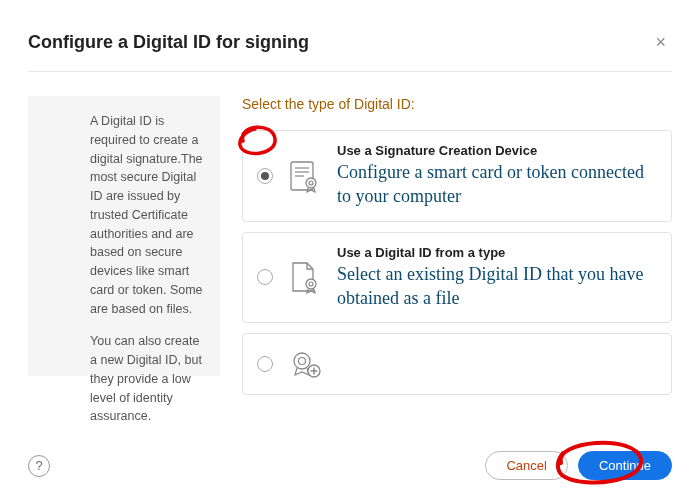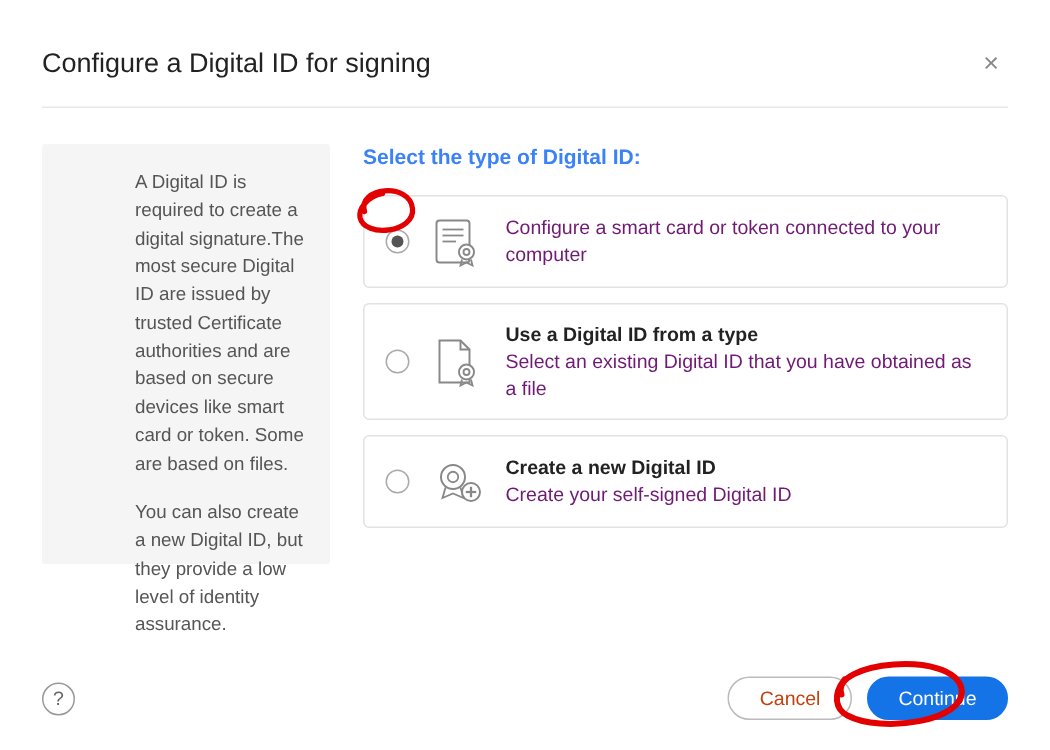--- a/index.html
+++ b/index.html
@@ -19,21 +19,21 @@
   }
   .header {
     display: flex;
     justify-content: space-between;
     align-items: center;
     padding-bottom: 14px;
     border-bottom: 1px solid #e8e8e8;
   }
   .title {
     font-size: 18px;
-    font-weight: 400;
+    font-weight: 700;
     color: #222;
     text-align: center;
   }
   .close-btn {
     background: none;
     border: none;
     font-size: 18px;
     color: #888;
     cursor: pointer;
     padding: 4px 6px;
@@ -54,22 +54,22 @@
     border-radius: 2px;
     align-self: flex-start;
     height: 280px;
   }
   .sidebar p { margin-bottom: 14px; margin-left: 48px; }
   .main {
     flex: 1;
   }
   .prompt {
     font-size: 14px;
-    font-weight: 700;
-    color: #3b82f6;
+    font-weight: 400;
+    color: #a16207;
     margin-bottom: 18px;
   }
   .options {
     display: flex;
     flex-direction: column;
     gap: 10px;
   }
   .option {
     display: flex;
     align-items: center;
@@ -107,23 +107,24 @@
     justify-content: center;
   }
   .opt-text { flex: 1; }
   .opt-title {
     font-weight: 700;
     font-size: 13px;
     color: #222;
     margin-bottom: 2px;
   }
   .opt-desc {
-    font-size: 13px;
-    color: #701a75;
+    font-size: 18px;
+    color: #0c4a6e;
     line-height: 1.35;
+    font-family: Liberation Serif, serif;
   }
   .footer {
     display: flex;
     justify-content: space-between;
     align-items: center;
     padding-top: 18px;
     margin-top: auto;
   }
   .help-btn {
     width: 22px;
@@ -194,20 +195,21 @@
               <rect x="3" y="3" width="22" height="28" rx="2" fill="none" stroke="#888" stroke-width="1.3"></rect>
               <line x1="7" y1="9" x2="21" y2="9" stroke="#888" stroke-width="1.2"></line>
               <line x1="7" y1="13" x2="21" y2="13" stroke="#888" stroke-width="1.2"></line>
               <line x1="7" y1="17" x2="16" y2="17" stroke="#888" stroke-width="1.2"></line>
               <circle cx="23" cy="24" r="5" fill="#fff" stroke="#888" stroke-width="1.3"></circle>
               <circle cx="23" cy="24" r="2" fill="none" stroke="#888" stroke-width="1.2"></circle>
               <path d="M20 29 L19 33 L23 31 L27 33 L26 29" fill="none" stroke="#888" stroke-width="1.2"></path>
             </svg>
           </span>
           <div class="opt-text">
+            <div class="opt-title">Use a Signature Creation Device</div>
             <div class="opt-desc">Configure a smart card or token connected to your computer</div>
           </div>
           <div class="anno" style="left:-10px; top:-12px;">
             <svg width="50" height="44">
               <path d="M10 22 C5 6, 40 2, 42 20 C44 36, 10 40, 7 26 C6 20, 12 12, 22 10" fill="none" stroke="#e20000" stroke-width="3.5" stroke-linecap="round"></path>
             </svg>
           </div>
         </div>
 
         <div class="option">
@@ -232,24 +234,20 @@
           <span class="opt-icon">
             <svg width="34" height="34" viewBox="0 0 34 34">
               <circle cx="14" cy="14" r="8" fill="none" stroke="#888" stroke-width="1.3"></circle>
               <circle cx="14" cy="14" r="3.5" fill="none" stroke="#888" stroke-width="1.2"></circle>
               <path d="M9 21 L7 28 L14 25 L21 28 L19 21" fill="none" stroke="#888" stroke-width="1.2"></path>
               <circle cx="26" cy="24" r="6" fill="#fff" stroke="#888" stroke-width="1.3"></circle>
               <line x1="26" y1="20.5" x2="26" y2="27.5" stroke="#888" stroke-width="1.5"></line>
               <line x1="22.5" y1="24" x2="29.5" y2="24" stroke="#888" stroke-width="1.5"></line>
             </svg>
           </span>
-          <div class="opt-text">
-            <div class="opt-title">Create a new Digital ID</div>
-            <div class="opt-desc">Create your self-signed Digital ID</div>
-          </div>
         </div>
 
       </div>
     </div>
 
   </div>
 
   <div class="footer">
     <button class="help-btn">?</button>
     <div class="footer-btns" style="position:relative;">

